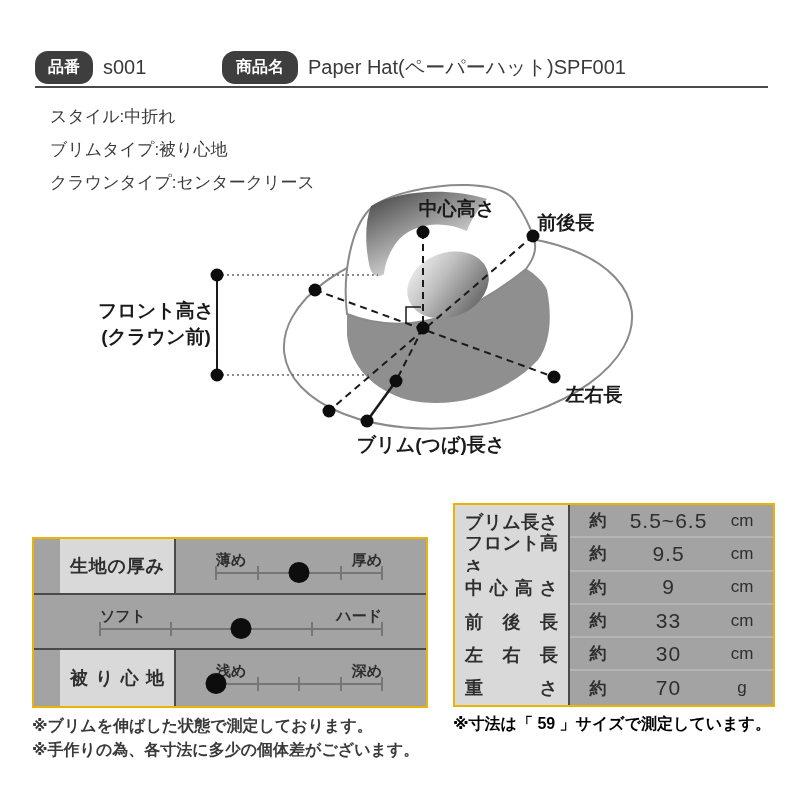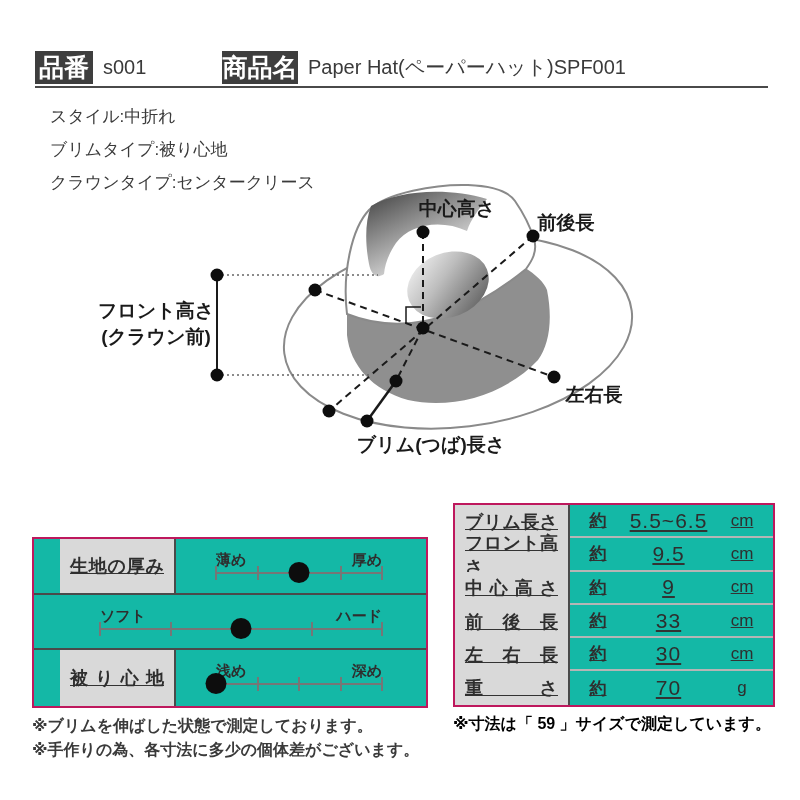--- a/index.html
+++ b/index.html
@@ -5,34 +5,34 @@
   html,body{margin:0;padding:0;}
   body{
     width:800px;height:800px;background:#ffffff;position:relative;
     font-family:"Liberation Sans","DejaVu Sans",sans-serif;color:#333;
     overflow:hidden;
   }
   
   .hdr{position:absolute;left:35px;top:51px;width:733px;height:35px;
        border-bottom:2px solid #4a4a4a;}
   .tag{position:absolute;top:0;height:33px;background:#3e3e3e;color:#fff;
-       font-size:25px;font-weight:bold;display:flex;align-items:center;justify-content:center;}
+       font-size:16px;font-weight:bold;display:flex;align-items:center;justify-content:center;border-radius:13px;}
   .tag-pn{left:0;width:58px;}
   .tag-name{left:187px;width:76px;}
   .hdr-val{position:absolute;top:0;height:33px;display:flex;align-items:center;
        font-size:20px;color:#3a3a3a;white-space:nowrap;}
   .val-pn{left:68px;}
   .val-name{left:273px;}
   
   .specs{position:absolute;left:50px;top:100px;font-size:17px;line-height:33px;
        color:#3a3a3a;white-space:nowrap;}
   
   .diagram{position:absolute;left:80px;top:170px;}
   
-  .tbl{position:absolute;border:2px solid #be185d;box-sizing:border-box;background:#14b8a6;text-decoration:underline;}
+  .tbl{position:absolute;border:2px solid #eab308;box-sizing:border-box;background:#a3a3a3;}
   .lbl-cell{background:#d9d9d9;border-right:2px solid #4a4a4a;display:flex;align-items:center;
        box-sizing:border-box;padding:0 10px;}
   .lbl-cell span{display:block;width:100%;font-size:18px;font-weight:bold;color:#2e2e2e;
        text-align:justify;text-align-last:justify;}
   
   .ftbl{left:32px;top:537px;width:396px;height:171px;}
   .frow{display:flex;height:55.6px;box-sizing:border-box;padding-left:26px;}
   .frow:not(:last-child){border-bottom:2px solid #4a4a4a;}
   .frow .lbl-cell{width:116px;}
   .fval{flex:1;position:relative;}

